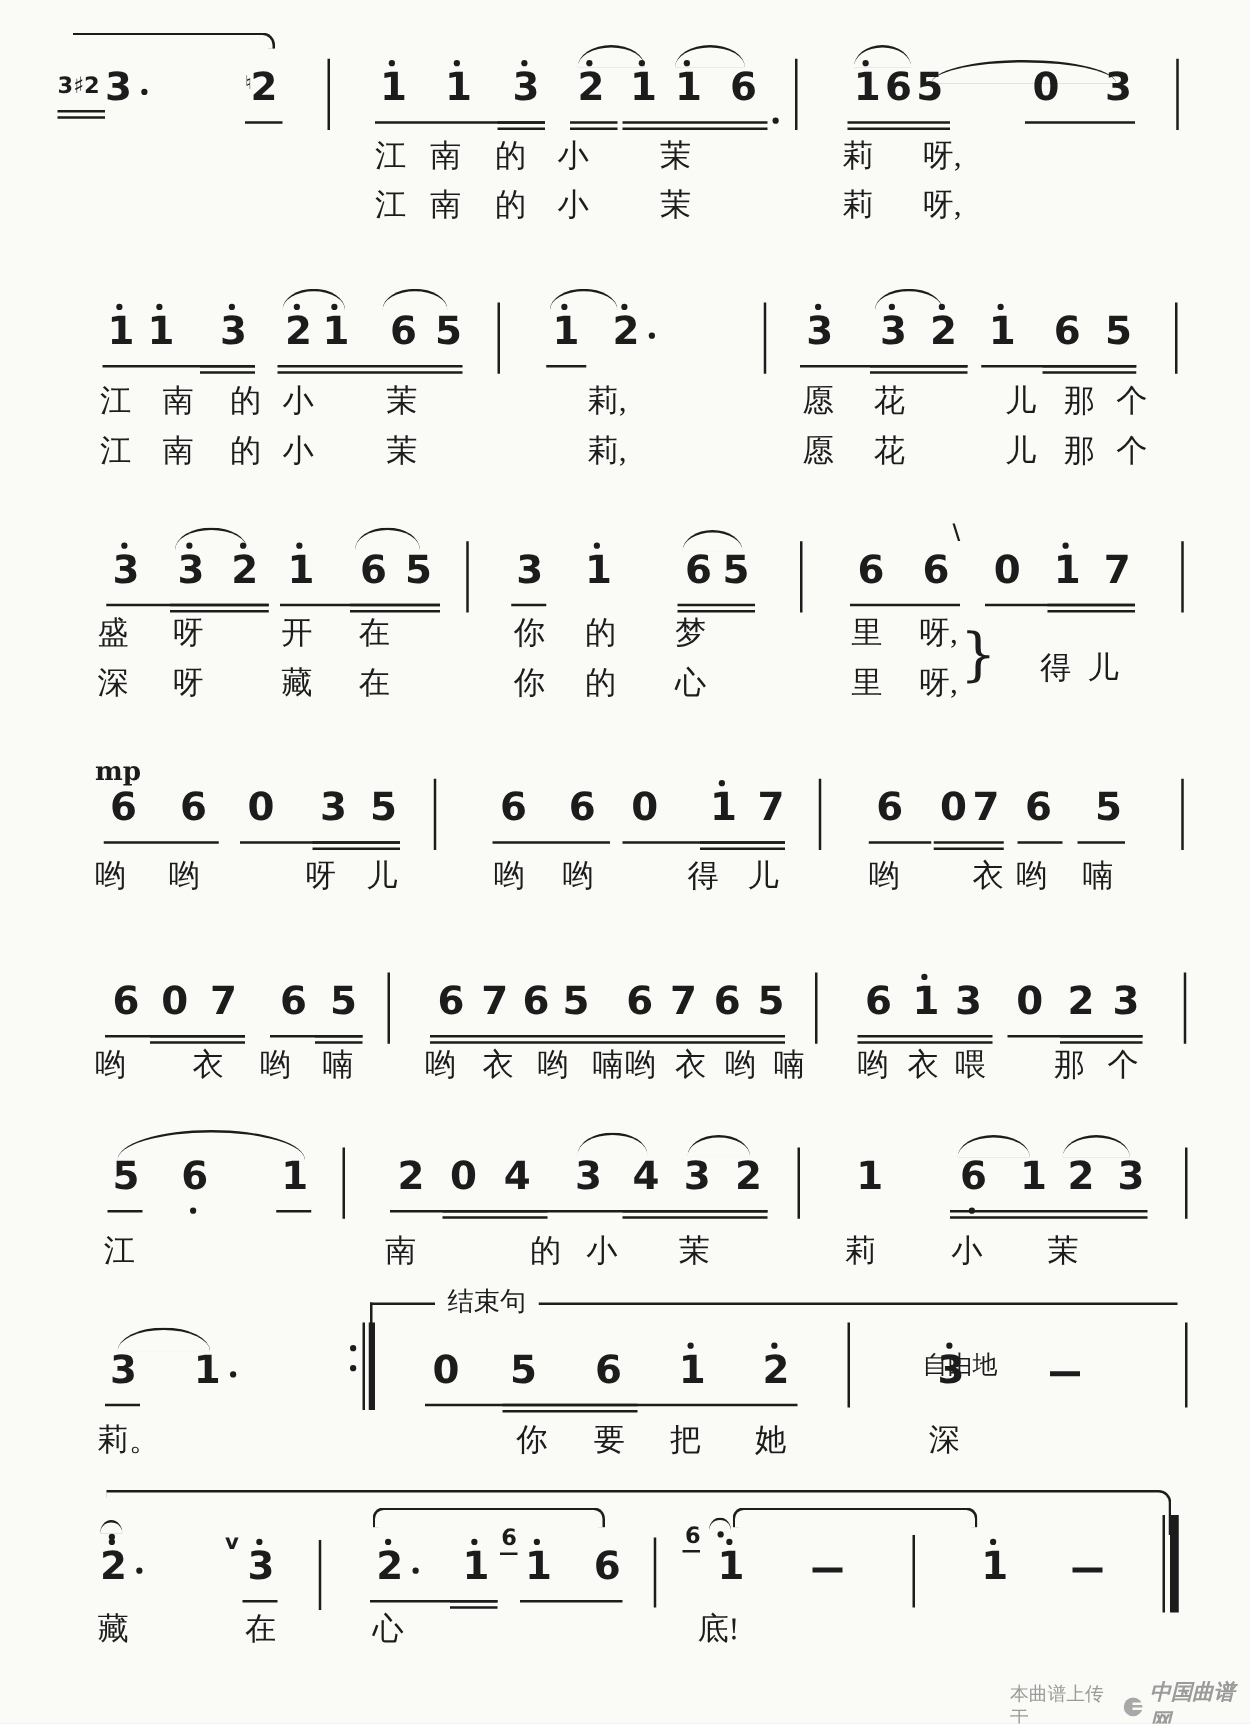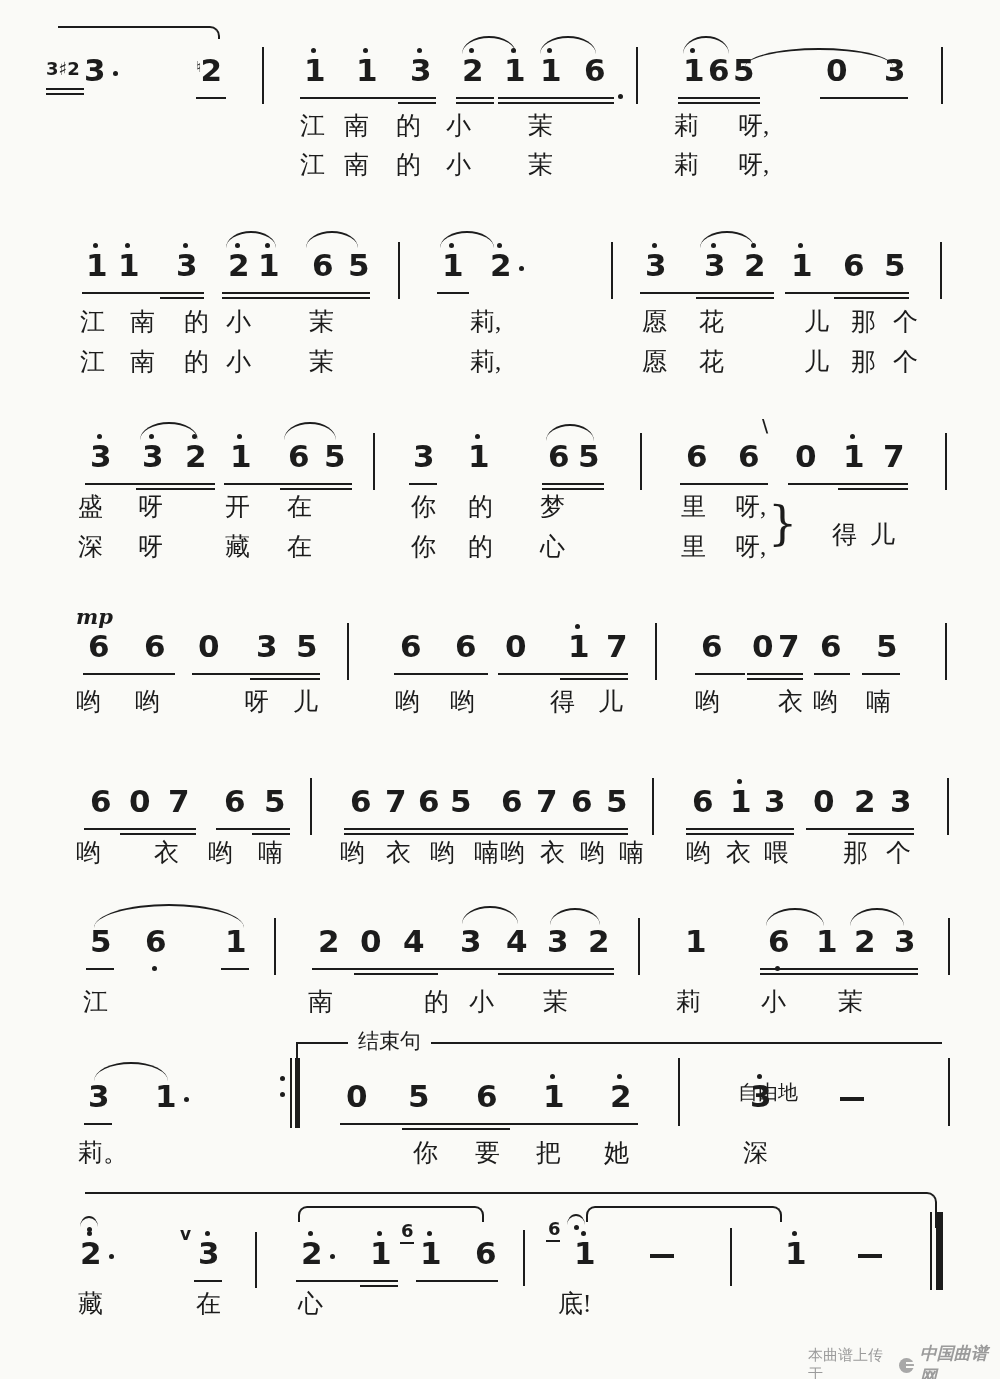--- a/index.html
+++ b/index.html
@@ -16,21 +16,21 @@
   .bar{position:absolute;background:#1c1c1c}
   .beam{position:absolute;height:2px;background:#1c1c1c}
   .arc{position:absolute;border-top:2px solid #1c1c1c;border-radius:50% 50% 0 0/100% 100% 0 0}
   .sq{position:absolute;border:2px solid #1c1c1c;border-bottom:none;border-radius:9px 9px 0 0}
   .flat{position:absolute;border-top:2px solid #1c1c1c;border-right:2px solid #1c1c1c;border-top-right-radius:10px}
   .dash{position:absolute;height:4px;background:#1c1c1c}
   .dotp{position:absolute;width:5px;height:5px;background:#1c1c1c;border-radius:50%}
   .brace{position:absolute;font-family:"DejaVu Serif",serif;font-size:46px;font-weight:400;line-height:1}
   .breath{position:absolute;font-weight:700;font-size:17px;line-height:1}
   .txt{position:absolute;white-space:nowrap}
-  .dyn{font-family:"DejaVu Serif",serif;font-style:italic;font-weight:700;font-size:21px}
+  .dyn{font-family:"DejaVu Serif",serif;font-weight:700;font-size:21px}
   .lbl{font-family:"Liberation Serif",serif;font-size:21px;background:#fafaf7;padding:0 10px;line-height:1.2}
   .lbl2{font-family:"Liberation Serif",serif;font-size:20px;line-height:1.2}
   .footer{position:absolute;left:808px;top:1342px;display:flex;align-items:center;gap:6px;color:#9b9b9b}
   .wm-text{font-size:15px;font-family:"Liberation Sans",sans-serif}
   .wm-logo{position:relative;width:15px;height:15px;border-radius:50%;background:#a8a8a8;flex:0 0 auto}
   .wm-logo::after{content:"";position:absolute;left:7px;top:4px;width:10px;height:2px;background:#fafaf7;box-shadow:0 4px 0 #fafaf7}
   .wm-site{font-style:italic;font-weight:700;font-size:17px;font-family:"Liberation Serif",serif}
 </style>
 </head>
 <body>

